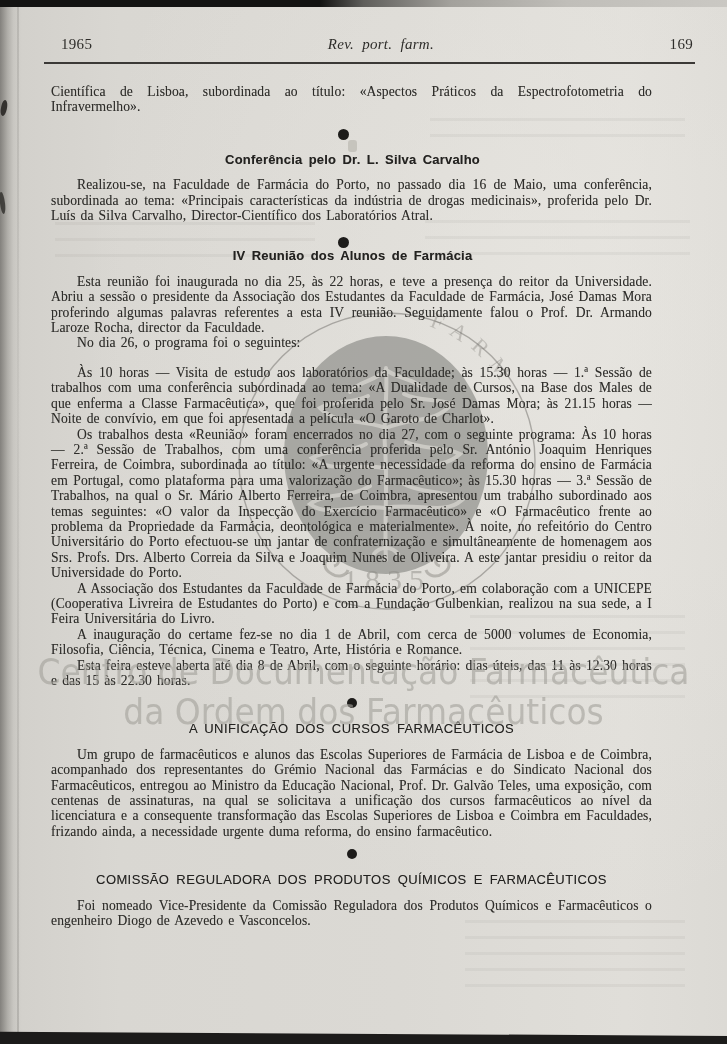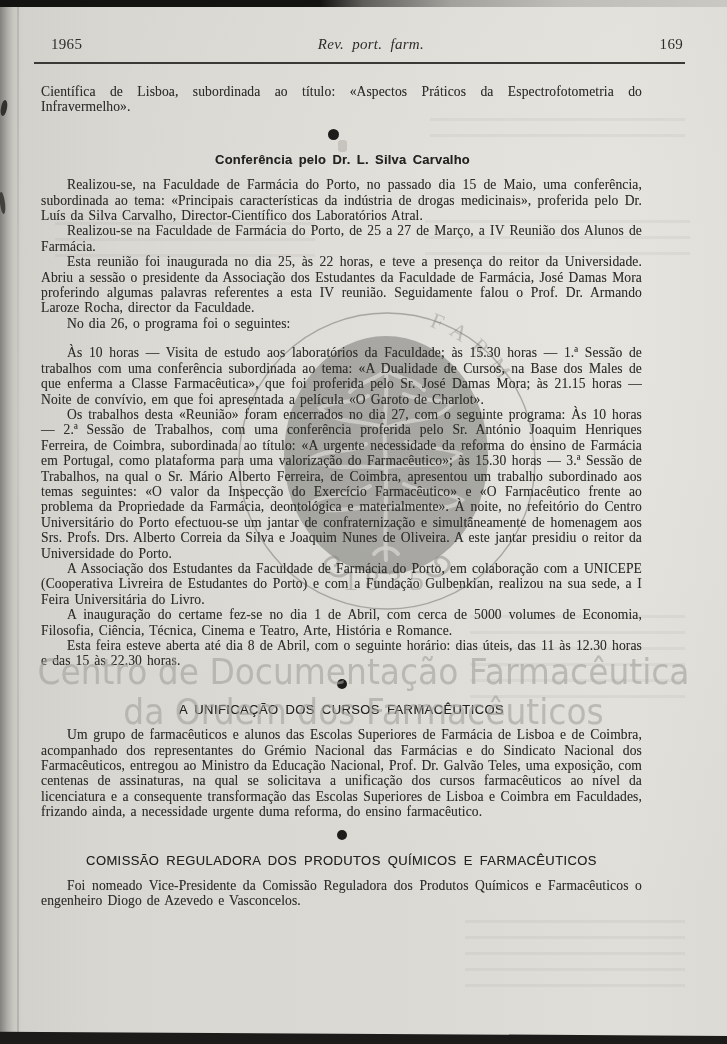--- a/index.html
+++ b/index.html
@@ -23,21 +23,21 @@
   .crease{position:absolute;left:17px;top:0;bottom:0;width:2px;z-index:5;background:linear-gradient(180deg,rgba(120,118,114,.25),rgba(120,118,114,.08) 40%,rgba(120,118,114,.3));}
   .speck{position:absolute;z-index:6;background:#34322f;border-radius:45% 60% 50% 55%;}
   .speck.s1{left:1px;top:100px;width:6px;height:16px;transform:rotate(12deg);}
   .speck.s2{left:0;top:192px;width:5px;height:22px;transform:rotate(-6deg);opacity:.85;}
 
   
   .ghost{position:absolute;z-index:0;opacity:.55;filter:blur(.7px);
     background:repeating-linear-gradient(180deg,rgba(148,146,140,.20) 0 3px,rgba(0,0,0,0) 3px 16px);}
 
   
-  .content{position:absolute;left:34px;top:36px;width:651px;z-index:2;}
+  .content{position:absolute;left:44px;top:36px;width:651px;z-index:2;}
   .page-head{display:flex;justify-content:space-between;align-items:baseline;font-size:15px;padding:0 2px 0 17px;letter-spacing:.3px;}
   .page-head .journal{font-style:italic;word-spacing:4px;}
   .head-rule{border:none;border-top:2px solid #3b3936;margin:9px 0 0 0;}
   .body-col{margin:20px 43px 12px 7px;text-align:justify;font-size:13.6px;line-height:15.4px;word-spacing:1.5px;letter-spacing:.1px;text-shadow:0 0 .4px rgba(46,45,42,.35);}
   .body-col p{margin:0;text-indent:26px;}
   .body-col p.noindent{text-indent:0;}
   .body-col p.gap{margin-top:14px;}
 
   .bullet-head{display:flex;align-items:center;margin:14px 0 10px 2px;
     font-family:"Liberation Sans","DejaVu Sans",sans-serif;font-weight:bold;font-size:13px;
@@ -115,23 +115,26 @@
 
     <div class="body-col">
 
       <p class="noindent">Científica de Lisboa, subordinada ao título: «Aspectos Práticos da Espectrofotometria do Infravermelho».</p>
 
       <div class="bullet-head">
         <span class="bullet-dot"></span>
         <span class="smudge"></span>
         <span>Conferência pelo Dr. L. Silva Carvalho</span>
       </div>
-      <p>Realizou-se, na Faculdade de Farmácia do Porto, no passado dia 15 de Maio, uma conferência, subordinada ao tema: «Principais características da indústria de drogas medicinais», proferida pelo Dr. Luís da Silva Carvalho, Director-Científico dos Laboratórios Atral.</p>
+      <p>Realizou-se, na Faculdade de Farmácia do Porto, no passado dia 16 de Maio, uma conferência, subordinada ao tema: «Principais características da indústria de drogas medicinais», proferida pelo Dr. Luís da Silva Carvalho, Director-Científico dos Laboratórios Atral.</p>
 
-      <p>Realizou-se na Faculdade de Farmácia do Porto, de 25 a 27 de Março, a IV Reunião dos Alunos de Farmácia.</p>
+      <div class="bullet-head">
+        <span class="bullet-dot"></span>
+        <span>IV Reunião dos Alunos de Farmácia</span>
+      </div>
       <p>Esta reunião foi inaugurada no dia 25, às 22 horas, e teve a presença do reitor da Universidade. Abriu a sessão o presidente da Associação dos Estudantes da Faculdade de Farmácia, José Damas Mora proferindo algumas palavras referentes a esta IV reunião. Seguidamente falou o Prof. Dr. Armando Laroze Rocha, director da Faculdade.</p>
       <p>No dia 26, o programa foi o seguintes:</p>
       <p class="gap">Às 10 horas — Visita de estudo aos laboratórios da Faculdade; às 15.30 horas — 1.ª Sessão de trabalhos com uma conferência subordinada ao tema: «A Dualidade de Cursos, na Base dos Males de que enferma a Classe Farmacêutica», que foi proferida pelo Sr. José Damas Mora; às 21.15 horas — Noite de convívio, em que foi apresentada a película «O Garoto de Charlot».</p>
       <p>Os trabalhos desta «Reunião» foram encerrados no dia 27, com o seguinte programa: Às 10 horas — 2.ª Sessão de Trabalhos, com uma conferência proferida pelo Sr. António Joaquim Henriques Ferreira, de Coimbra, subordinada ao título: «A urgente necessidade da reforma do ensino de Farmácia em Portugal, como plataforma para uma valorização do Farmacêutico»; às 15.30 horas — 3.ª Sessão de Trabalhos, na qual o Sr. Mário Alberto Ferreira, de Coimbra, apresentou um trabalho subordinado aos temas seguintes: «O valor da Inspecção do Exercício Farmacêutico» e «O Farmacêutico frente ao problema da Propriedade da Farmácia, deontológica e materialmente». À noite, no refeitório do Centro Universitário do Porto efectuou-se um jantar de confraternização e simultâneamente de homenagem aos Srs. Profs. Drs. Alberto Correia da Silva e Joaquim Nunes de Oliveira. A este jantar presidiu o reitor da Universidade do Porto.</p>
 
       <p>A Associação dos Estudantes da Faculdade de Farmácia do Porto, em colaboração com a UNICEPE (Cooperativa Livreira de Estudantes do Porto) e com a Fundação Gulbenkian, realizou na sua sede, a I Feira Universitária do Livro.</p>
       <p>A inauguração do certame fez-se no dia 1 de Abril, com cerca de 5000 volumes de Economia, Filosofia, Ciência, Técnica, Cinema e Teatro, Arte, História e Romance.</p>
       <p>Esta feira esteve aberta até dia 8 de Abril, com o seguinte horário: dias úteis, das 11 às 12.30 horas e das 15 às 22.30 horas.</p>
 
       <div class="center-sep">

